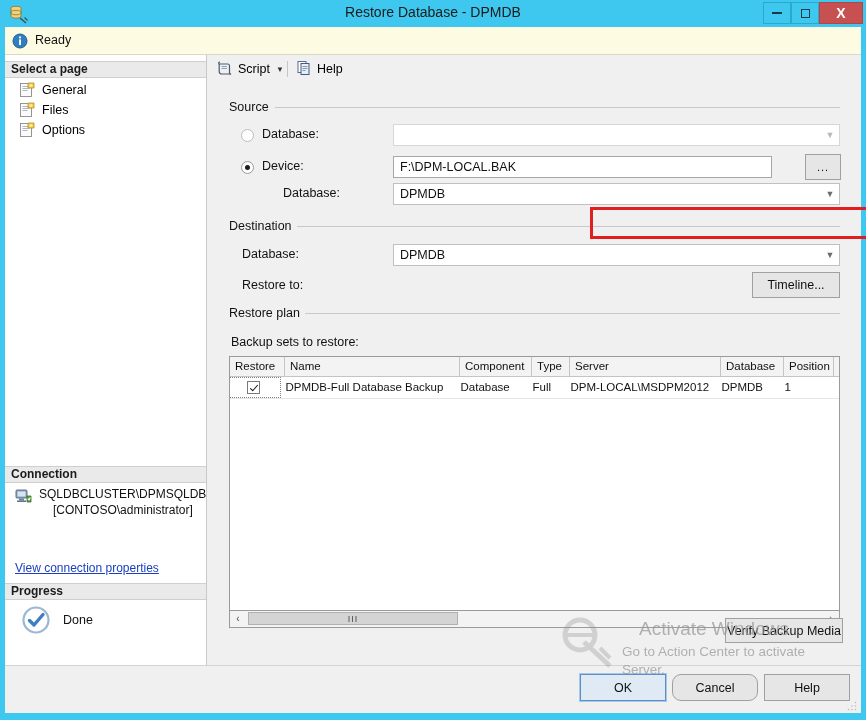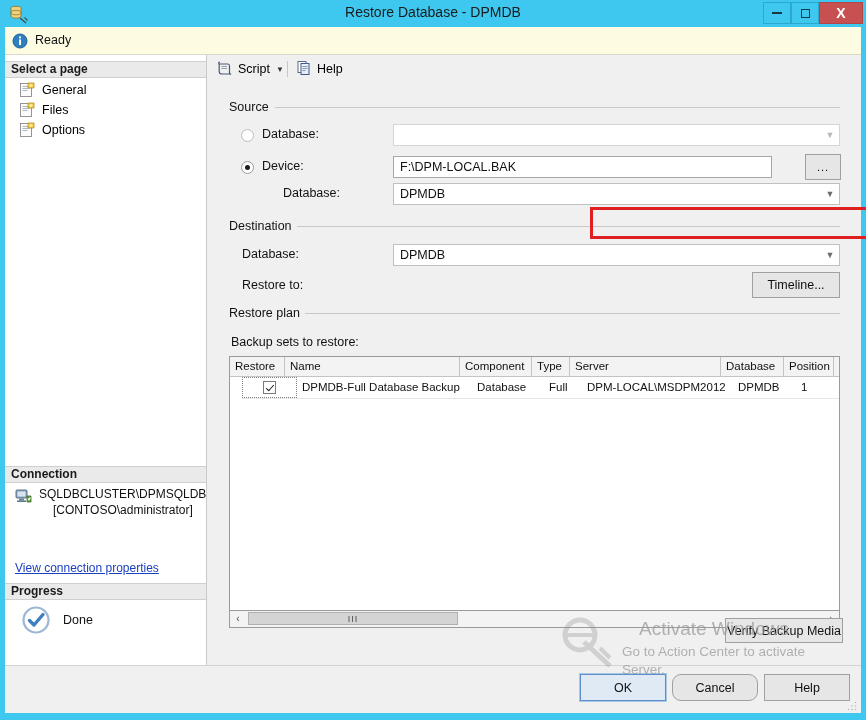--- a/index.html
+++ b/index.html
@@ -401,27 +401,28 @@
     font-size: 11.5px;
     color: #111;
     padding-left: 5px;
     line-height: 19px;
     overflow: hidden;
     white-space: nowrap;
     flex: none;
   }
   #grid-row {
     position: absolute;
-    left: 12px; top: 20px;
+    left: 0; top: 20px;
     height: 22px;
     width: 100%;
     display: flex;
     background: #ffffff;
     border-bottom: 1px solid #e6e6e6;
     box-sizing: border-box;
+    justify-content: center;
   }
   #grid-row .dcell {
     box-sizing: border-box;
     font-size: 11.5px;
     color: #111;
     padding-left: 5px;
     line-height: 21px;
     overflow: hidden;
     white-space: nowrap;
     flex: none;

